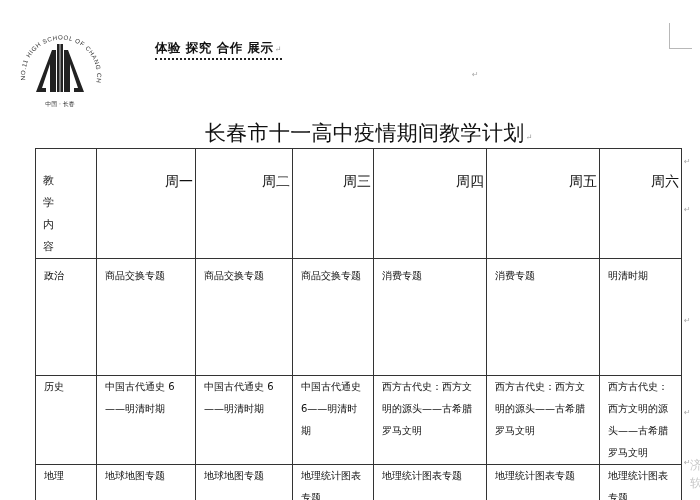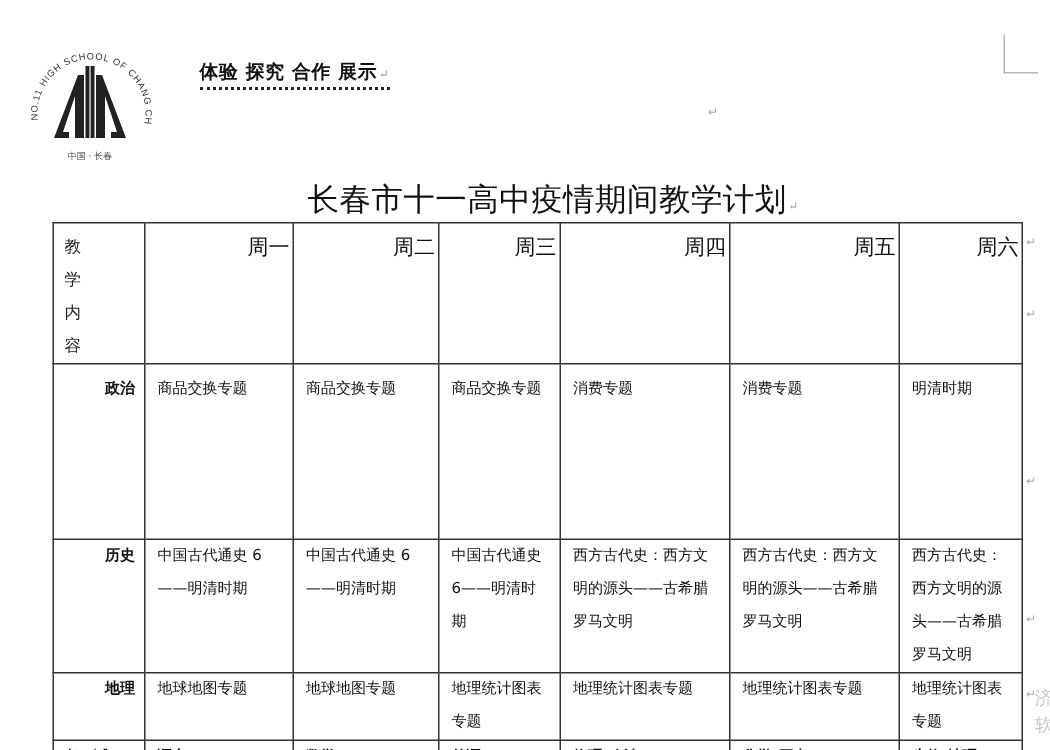--- a/index.html
+++ b/index.html
@@ -5,21 +5,21 @@
   html, body { margin: 0; padding: 0; }
   body {
     width: 700px; height: 500px; overflow: hidden; background: #ffffff;
     position: relative;
     font-family: "DejaVu Sans", "Liberation Sans", sans-serif;
     color: #111;
   }
   .logo { position: absolute; left: 12px; top: 22px; width: 96px; height: 90px; }
   .logo svg { width: 96px; height: 90px; }
   .motto {
-    position: absolute; left: 133px; top: 41px;
+    position: absolute; left: 155px; top: 41px;
     font-family: "DejaVu Serif", "Liberation Serif", serif;
     font-size: 12.5px; font-weight: bold; letter-spacing: 0.5px;
     border-bottom: 2px dotted #222; padding-bottom: 1px; line-height: 14px;
     color: #111;
   }
   .pm { color: #999; font-size: 8px; font-weight: normal; margin-left: 1px; }
   .pm-float { position: absolute; color: #aaa; font-size: 8px; }
   .corner-mark {
     position: absolute; left: 669px; top: 23px; width: 22px; height: 25px;
     border-left: 1px solid #b8b8b8; border-bottom: 1px solid #b8b8b8;
@@ -32,35 +32,35 @@
   table.plan {
     position: absolute; left: 35px; top: 148px;
     border-collapse: collapse; table-layout: fixed;
     width: 647px;
     font-size: 10px;
   }
   table.plan td {
     border: 1px solid #333; vertical-align: top; padding: 6px 6px 0 8px;
     line-height: 22px; overflow: hidden;
   }
-  table.plan tr.r-header td { height: 42px; padding-top: 5px; }
+  table.plan tr.r-header td { height: 42px; padding-top: 21px; }
   table.plan tr.r-politics td { height: 110px; }
   table.plan tr.r-history td { height: 85px; padding-top: 0px; }
   table.plan tr.r-geo td { height: 42px; padding-top: 0px; }
   table.plan tr.r-exam td { height: 40px; padding-top: 0px; }
   td.corner-cell {
     font-family: "DejaVu Serif", "Liberation Serif", serif;
     font-size: 11px; line-height: 22px; color: #222; padding-left: 7px !important;
   }
   td.corner-cell span { display: block; letter-spacing: 14px; }
   td.day {
     text-align: right; font-family: "DejaVu Serif", "Liberation Serif", serif;
     font-size: 14px; line-height: 22px; padding-right: 2px !important; margin-left: 20px;
   }
-  td.subject { text-align: right; font-weight: bold; font-size: 10px; margin-top: 12px; }
+  td.subject { text-align: left; font-weight: normal; font-size: 10px; margin-top: 12px; }
   td.exam-label {
     font-family: "DejaVu Sans", sans-serif; font-weight: bold; font-size: 10.5px; padding-left: 6px !important;
   }
   td.exam-label span { display: block; letter-spacing: 10px; }
   td.bold { font-weight: bold; }
   .watermark {
     position: absolute; left: 690px; top: 456px; color: #c8c8c8;
     font-size: 12px; line-height: 18px; width: 14px; overflow: hidden;
   }
 </style>

